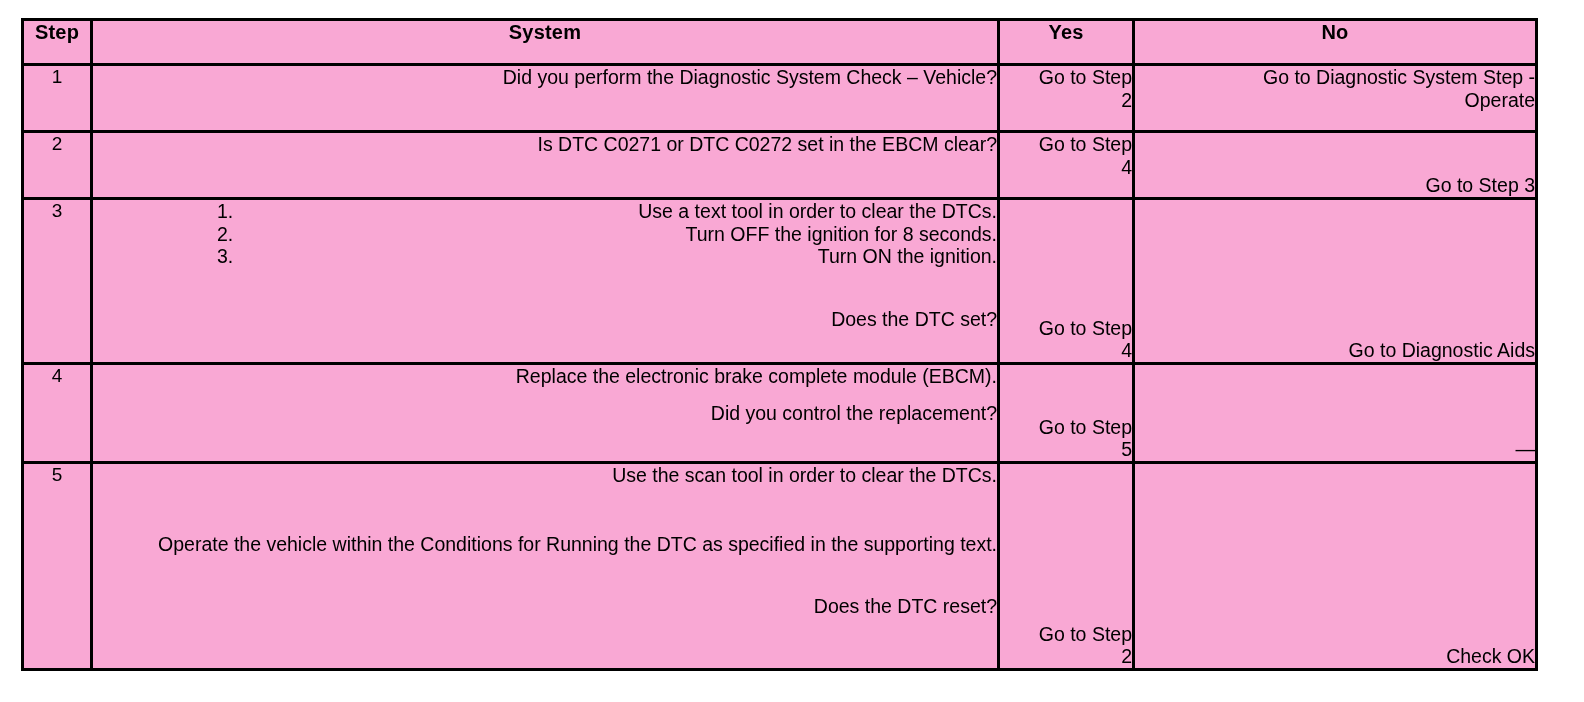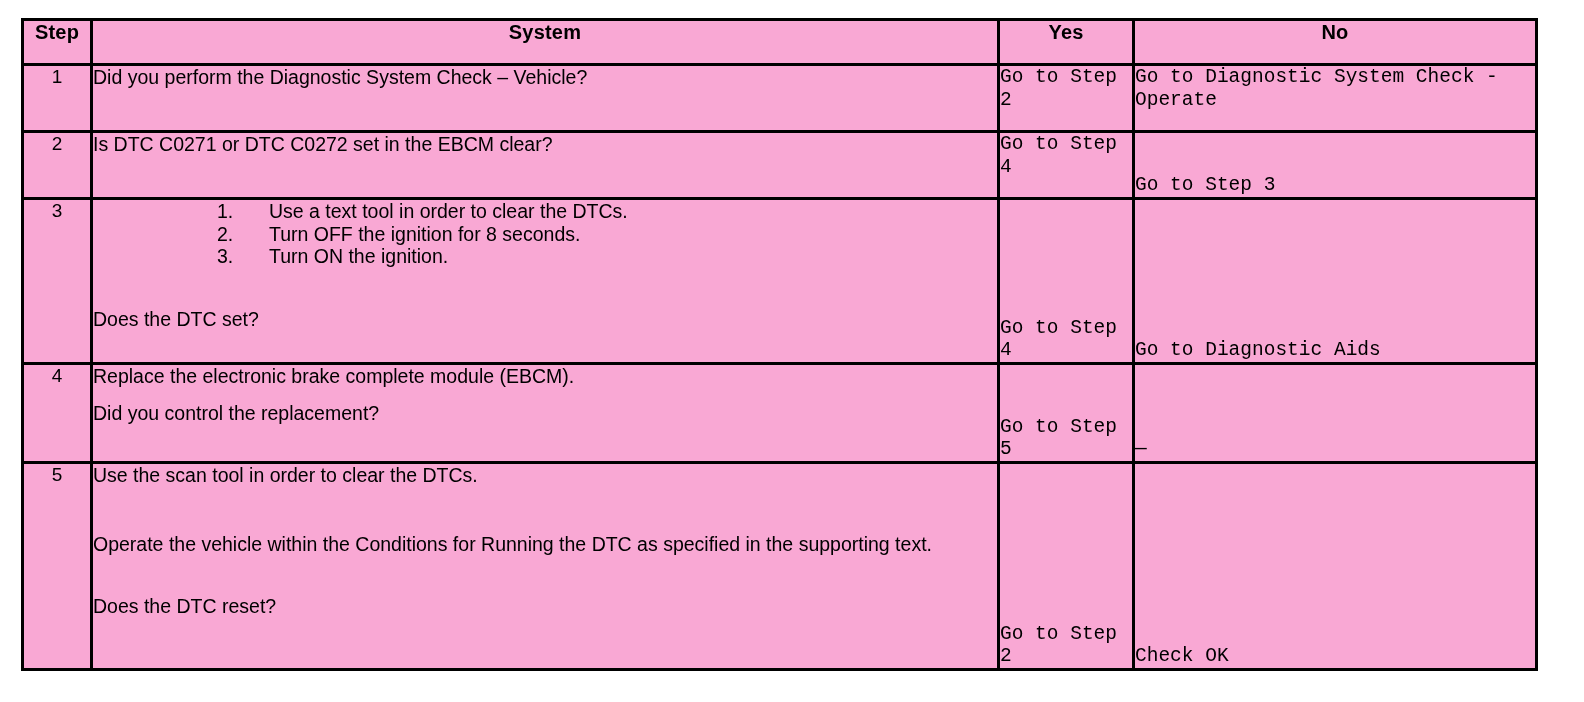--- a/index.html
+++ b/index.html
@@ -69,21 +69,21 @@
     font-size: 19px;
     line-height: 1.15;
   }
 
   
   td.action-cell {
     vertical-align: top;
     font-size: 19.5px;
     line-height: 1.16;
     padding: 5px 8px 4px 5px;
-    text-align: left;
+    text-align: right;
   }
   .action-line {
     display: block;
     white-space: normal;
   }
   .action-gap {
     display: block;
     height: 20px;
   }
   .action-gap.gap-sm { height: 14px; }
@@ -104,25 +104,24 @@
     margin: 0;
   }
   ol.action-list li .li-num {
     position: absolute;
     left: 124px;
     top: 0;
   }
 
   
   td.ans-cell {
-    text-align: left;
+    text-align: right;
     font-size: 19.5px;
     line-height: 1.16;
     padding: 4px 4px 4px 4px;
-    font-family: Liberation Mono, monospace;
   }
   td.ans-cell.v-top    { vertical-align: top; }
   td.ans-cell.v-bottom { vertical-align: bottom; }
 
   .ans-line { display: block; }
 
   
   tr.r1 td { height: 64px; }
   tr.r2 td { height: 64px; }
   tr.r3 td { height: 162px; }
@@ -156,21 +155,21 @@
       <tr class="r1">
         <td class="step-cell">1</td>
         <td class="action-cell">
           <span class="action-line">Did you perform the Diagnostic System Check – Vehicle?</span>
         </td>
         <td class="ans-cell v-top">
           <span class="ans-line">Go to Step</span>
           <span class="ans-line">2</span>
         </td>
         <td class="ans-cell v-top">
-          <span class="ans-line">Go to Diagnostic System Check -</span>
+          <span class="ans-line">Go to Diagnostic System Step -</span>
           <span class="ans-line">Operate</span>
         </td>
       </tr>
 
       <tr class="r2">
         <td class="step-cell">2</td>
         <td class="action-cell">
           <span class="action-line">Is DTC C0271 or DTC C0272 set in the EBCM clear?</span>
         </td>
         <td class="ans-cell v-top">

